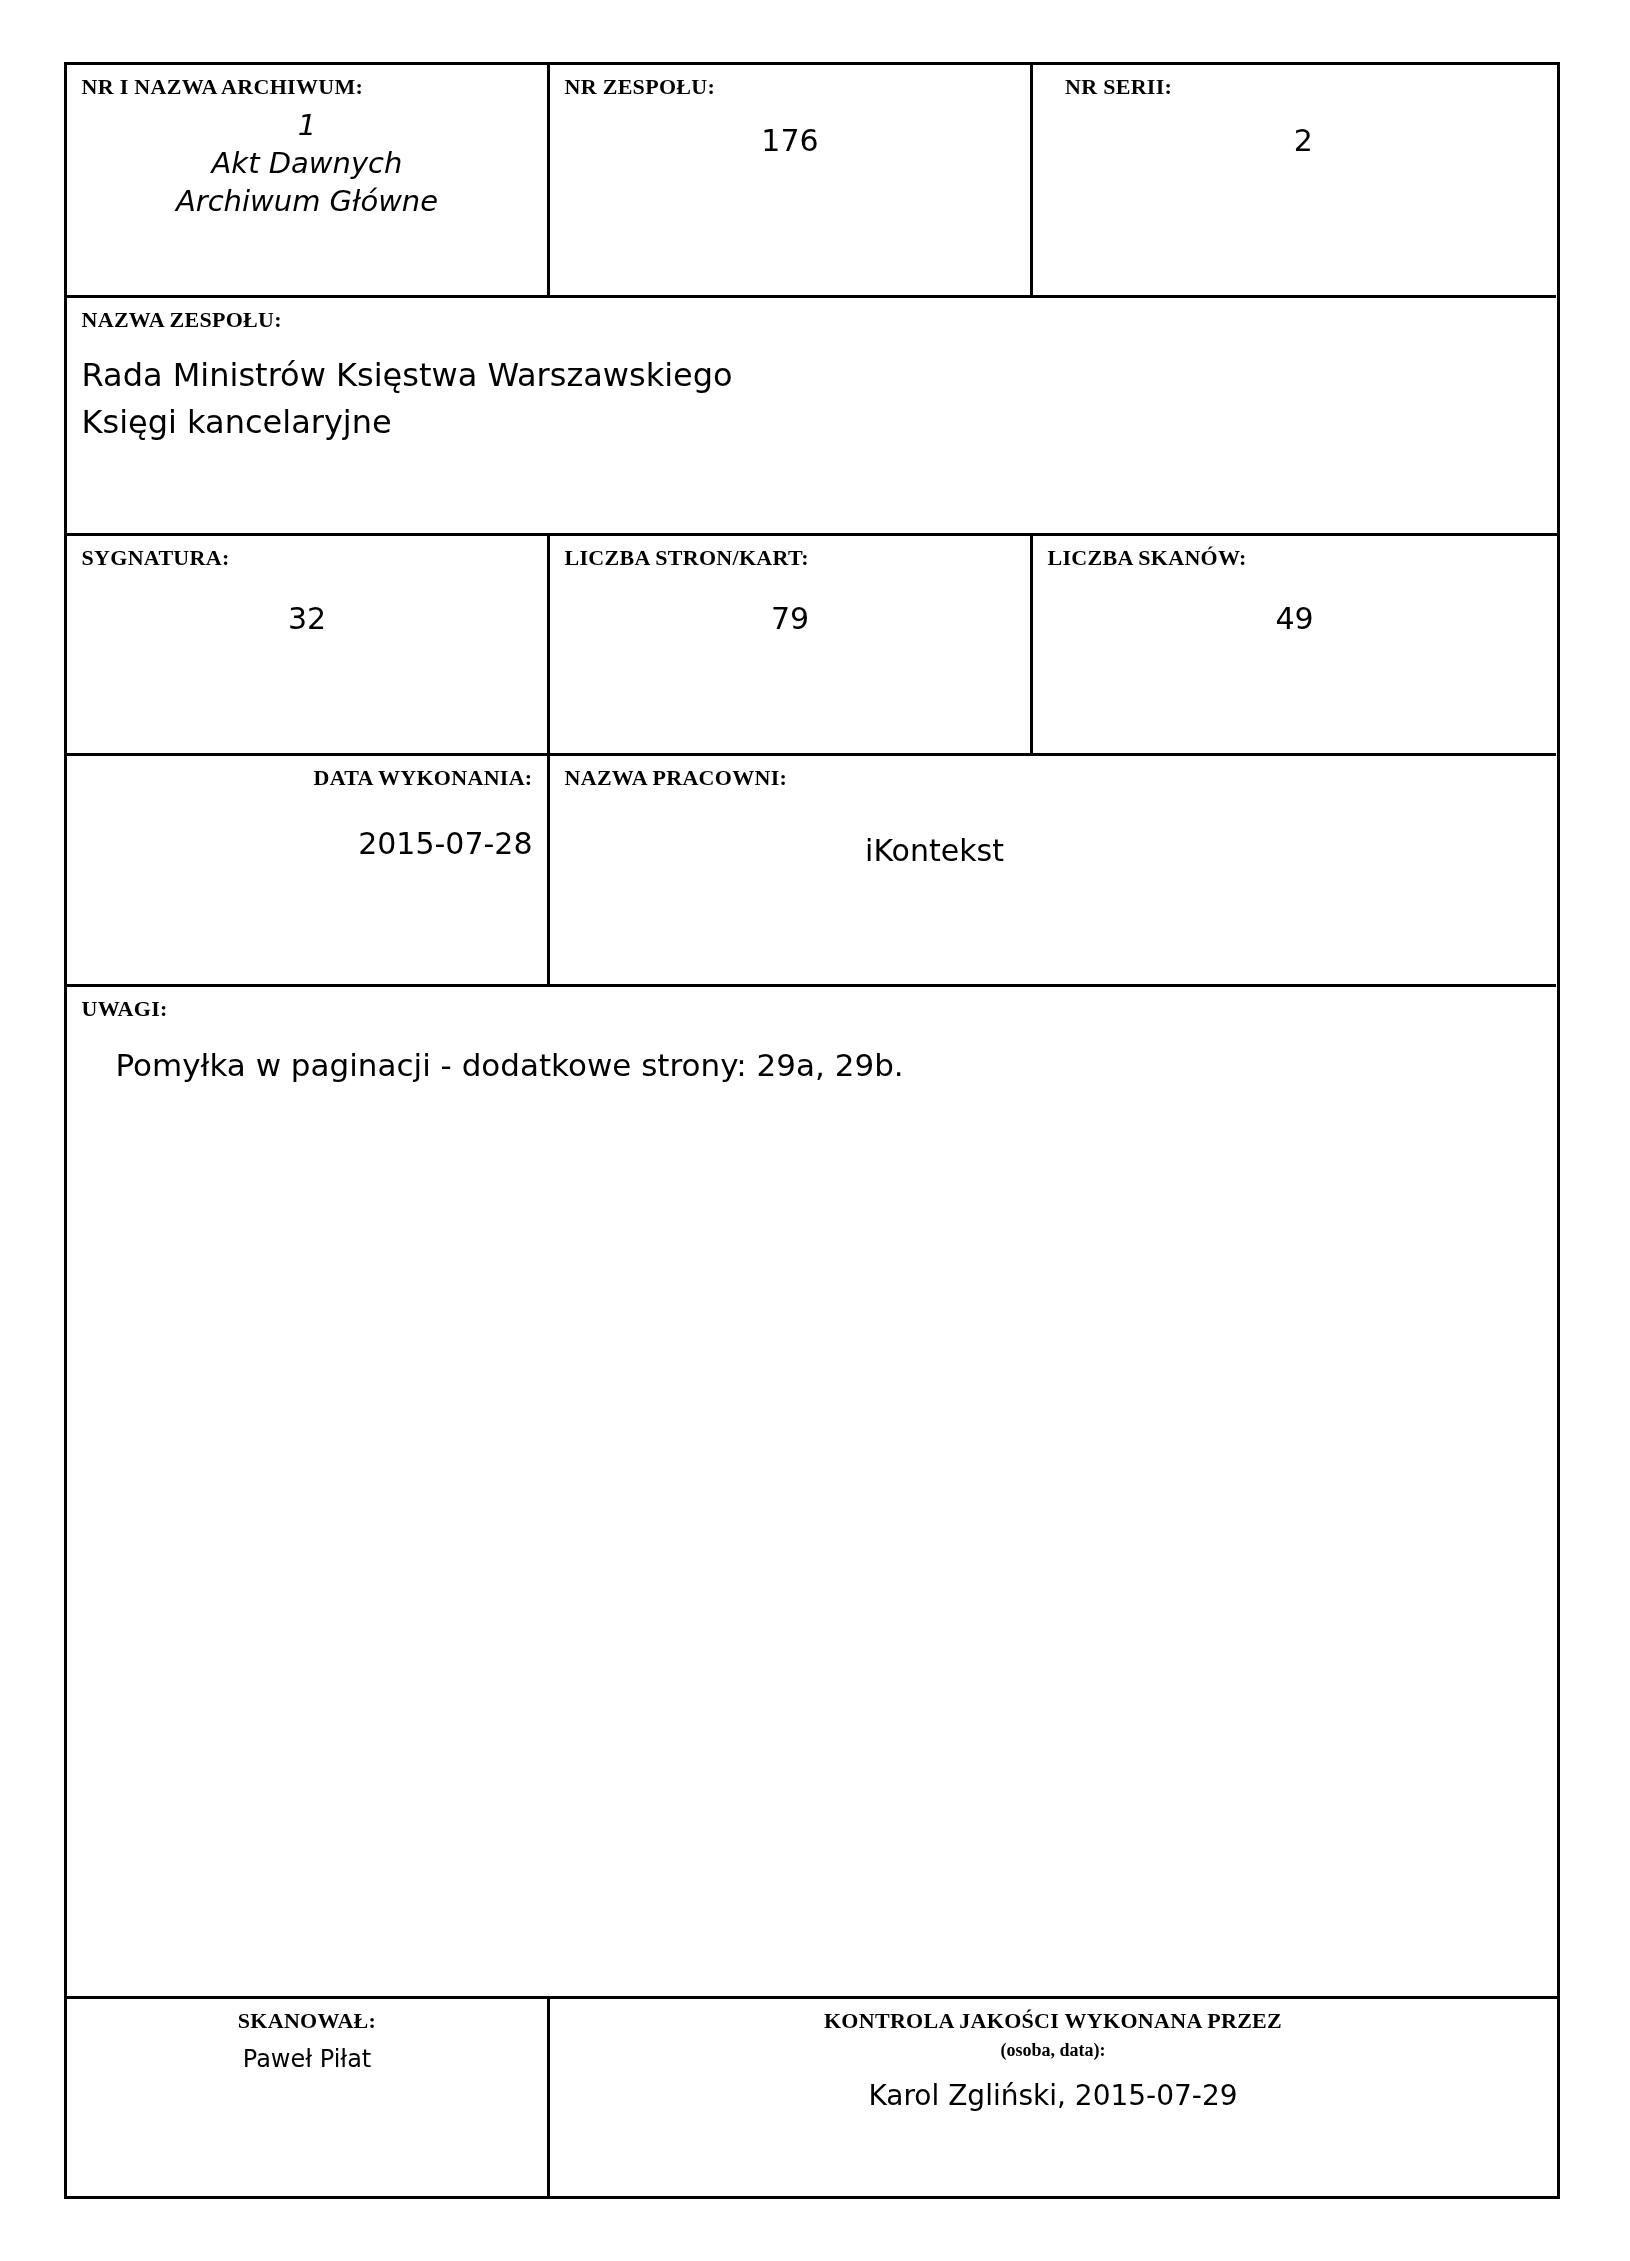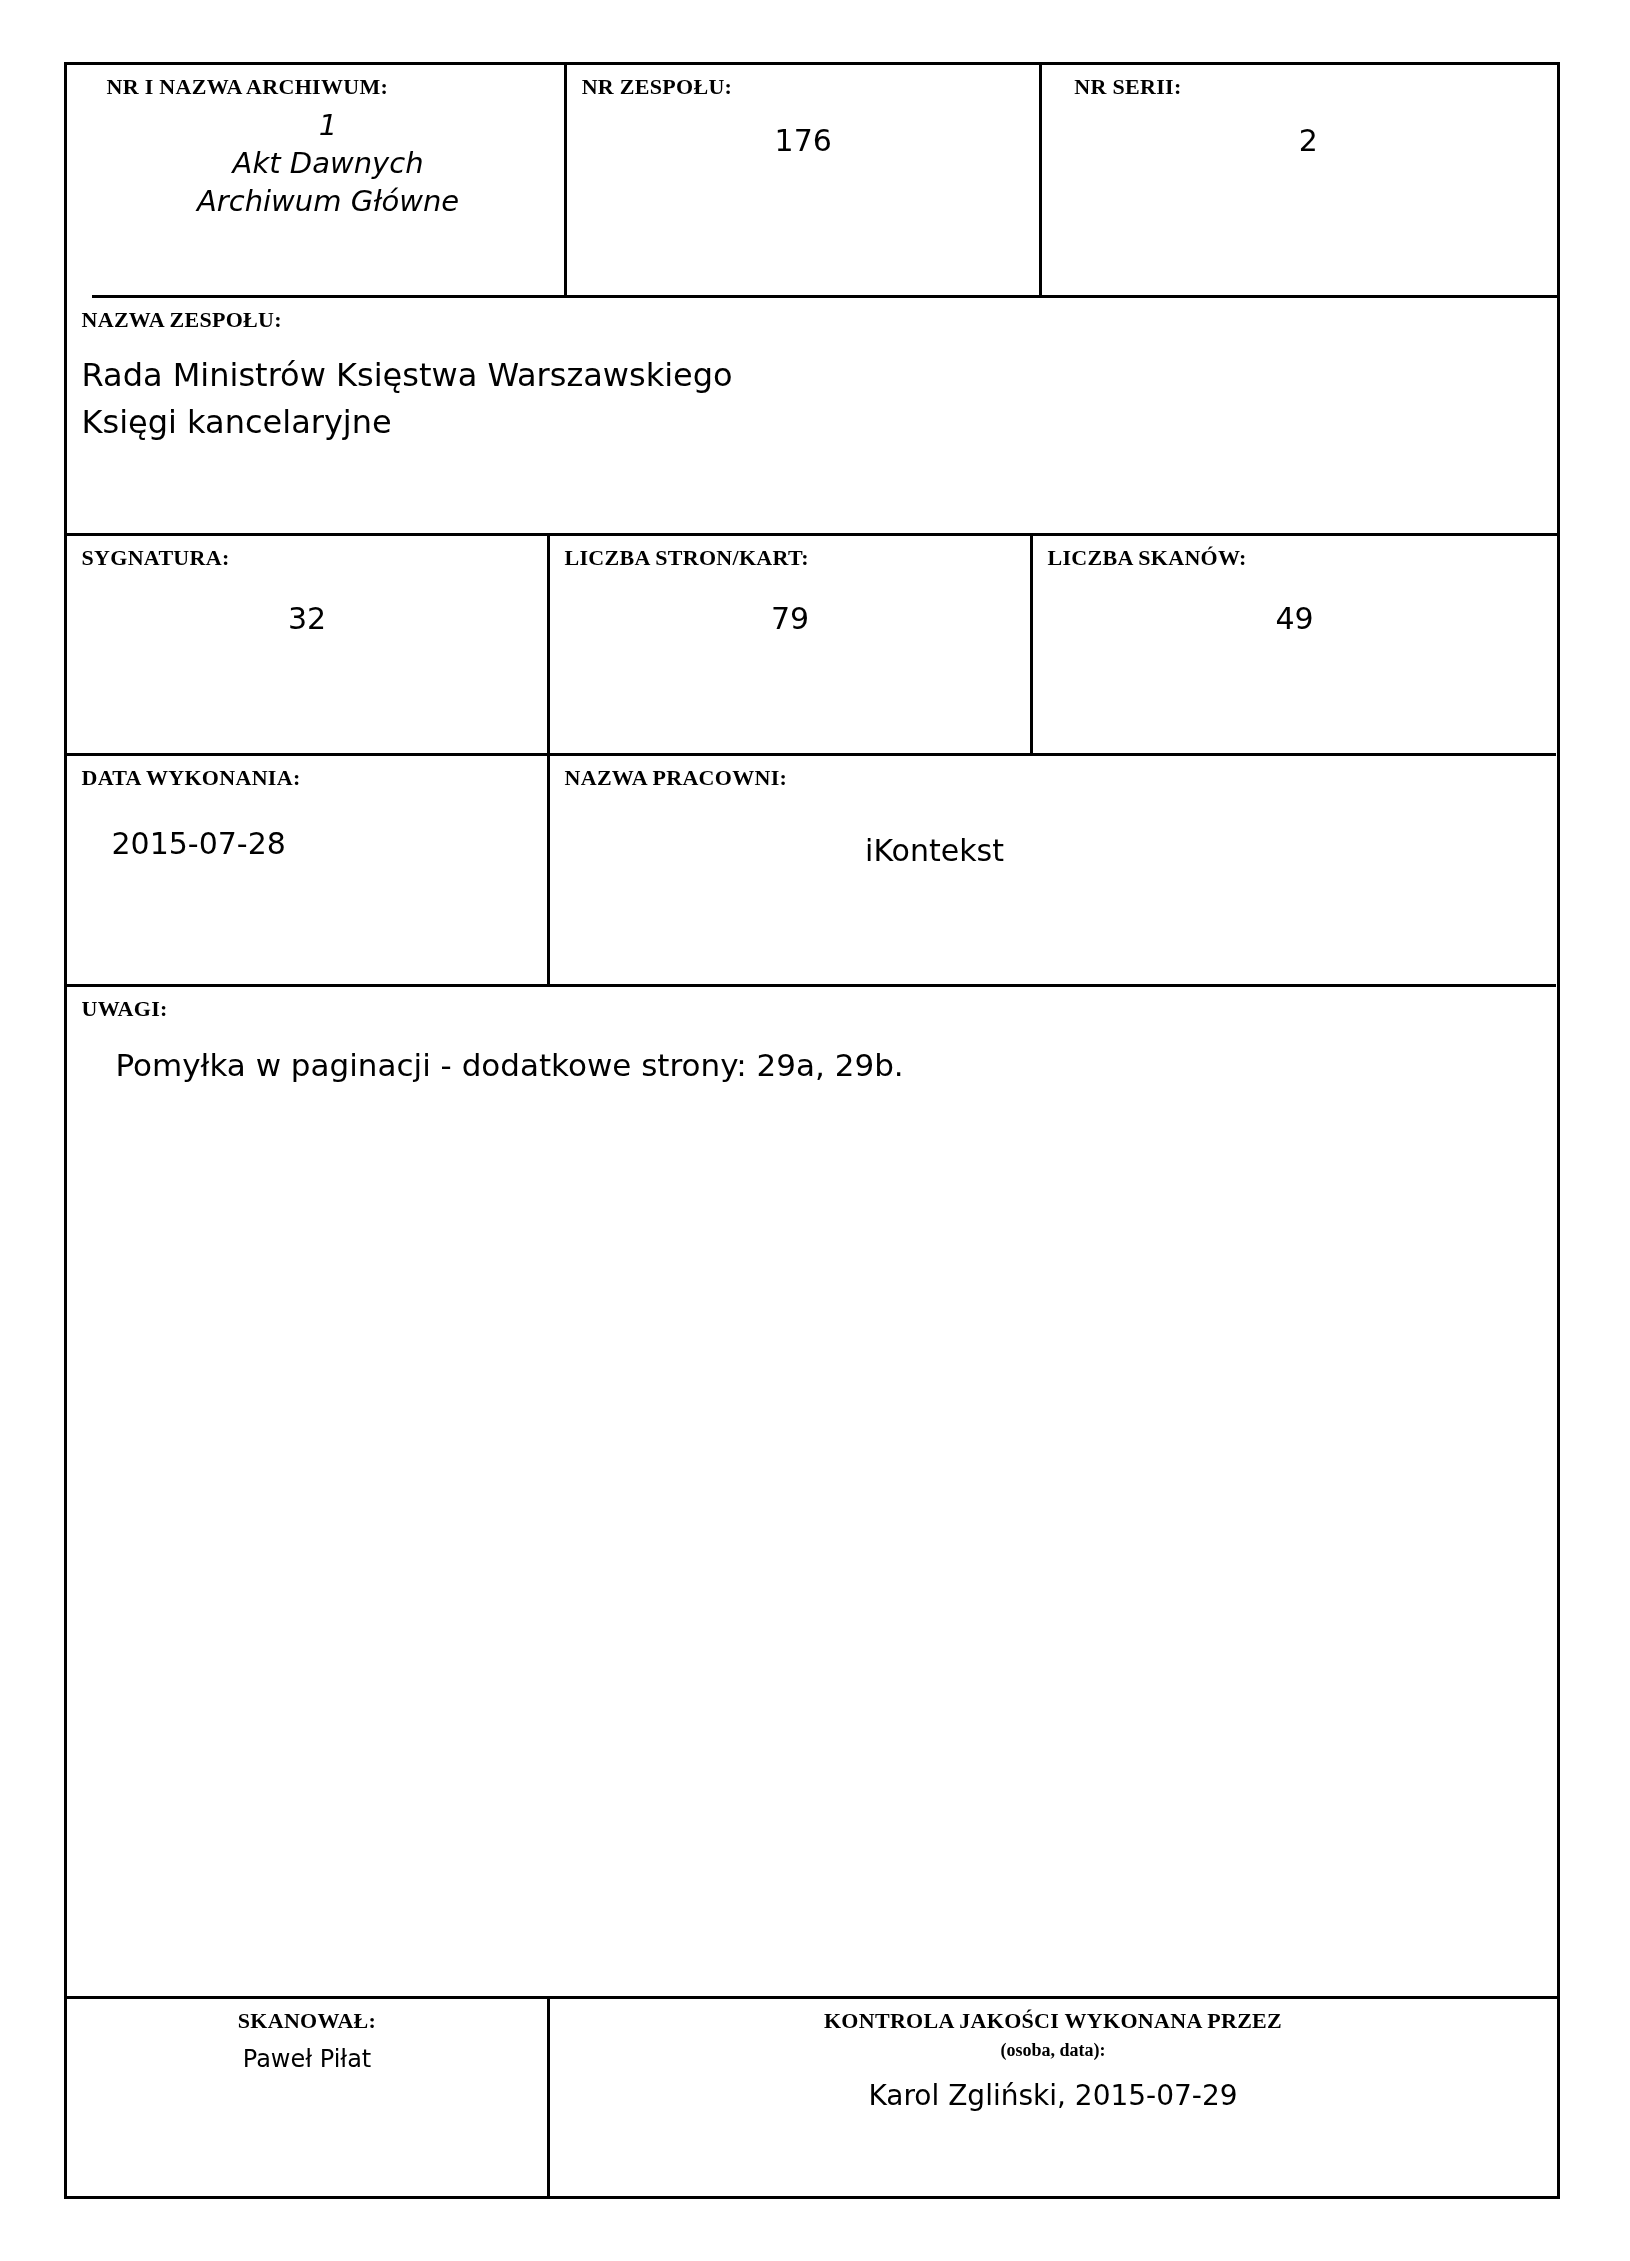--- a/index.html
+++ b/index.html
@@ -71,21 +71,21 @@
   }
   .value.italic {
     font-style: italic;
   }
   .value.center {
     text-align: center;
   }
 
   
   .r1 { height: 233px; }
-  .r1 .c1 { width: 483px; margin-left: 25px; }
+  .r1 .c1 { width: 483px; }
   .r1 .c2 { width: 483px; }
   .r1 .c3 { width: 523px; padding-left: 32px; }
 
   .r1 .c1 .value {
     text-align: center;
     margin-top: 8px;
     font-size: 29px;
     line-height: 1.3;
   }
   .r1 .c2 .value, .r1 .c3 .value {
@@ -109,21 +109,21 @@
   .r3 .c2 { width: 483px; }
   .r3 .c3 { width: 523px; }
   .r3 .value {
     text-align: center;
     margin-top: 29px;
     font-size: 30px;
   }
 
   
   .r4 { height: 231px; }
-  .r4 .c1 { width: 483px; }
+  .r4 .c1 { width: 483px; text-align: right; }
   .r4 .c2 { width: 1006px; }
   .r4 .c1 .value {
     margin-top: 34px;
     font-size: 30px;
     padding-left: 30px;
   }
   .r4 .c2 .value {
     margin-top: 41px;
     font-size: 30px;
     text-align: center;

